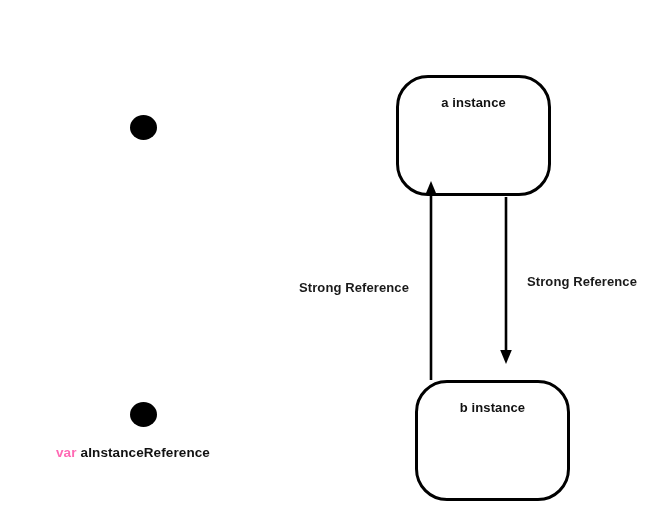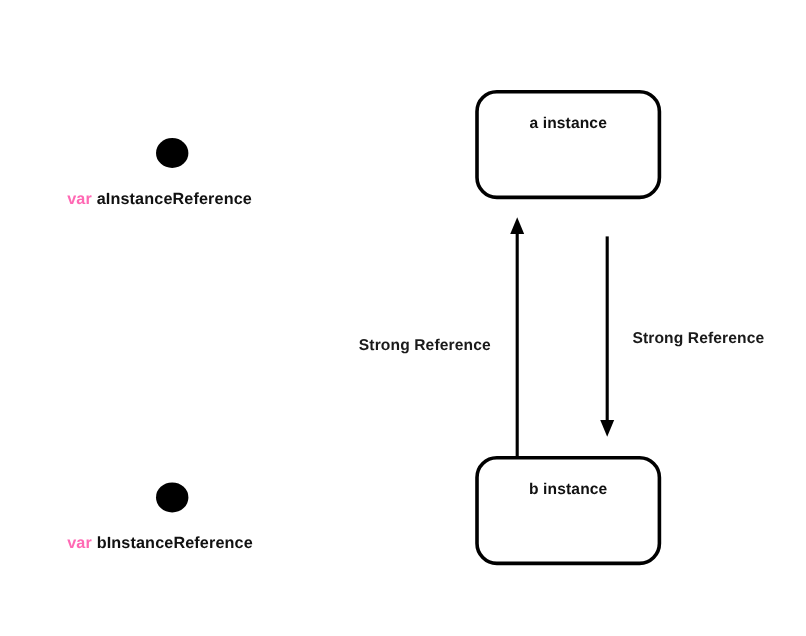--- a/index.html
+++ b/index.html
@@ -48,28 +48,28 @@
   .var-name {
     color: #111111;
     font-weight: bold;
     margin-left: 4px;
   }
 
   
   .instance-box {
     position: absolute;
     width: 155px;
-    height: 91px;
+    height: 121px;
     border: 3px solid #000000;
-    border-radius: 18px;
+    border-radius: 32px;
     background: #ffffff;
     box-sizing: border-box;
   }
   #box-a { left: 396px; top: 75px; }
-  #box-b { left: 396px; top: 380px; }
+  #box-b { left: 415px; top: 380px; }
   .instance-title {
     position: absolute;
     left: 0;
     right: 0;
     top: 17px;
     text-align: center;
     font-size: 13px;
     font-weight: bold;
     color: #111111;
     letter-spacing: 0.1px;
@@ -97,28 +97,25 @@
   #edge-label-left  { left: 299px; top: 280px; }
   #edge-label-right { left: 527px; top: 274px; }
 </style>
 </head>
 <body>
 
 <div id="canvas">
 
   <div class="ref-dot" id="dot-a"></div>
 
-  <div class="var-label" id="var-label-a">
-    <span class="var-keyword">var</span><span class="var-name">aInstanceReference</span>
-  </div>
 
   <div class="ref-dot" id="dot-b"></div>
 
   <div class="var-label" id="var-label-b">
-    <span class="var-keyword">var</span><span class="var-name">bInstanceReference</span>
+    <span class="var-keyword">var</span><span class="var-name">aInstanceReference</span>
   </div>
 
   <div class="instance-box" id="box-a">
     <div class="instance-title">a instance</div>
   </div>
 
   <div class="instance-box" id="box-b">
     <div class="instance-title">b instance</div>
   </div>
 

